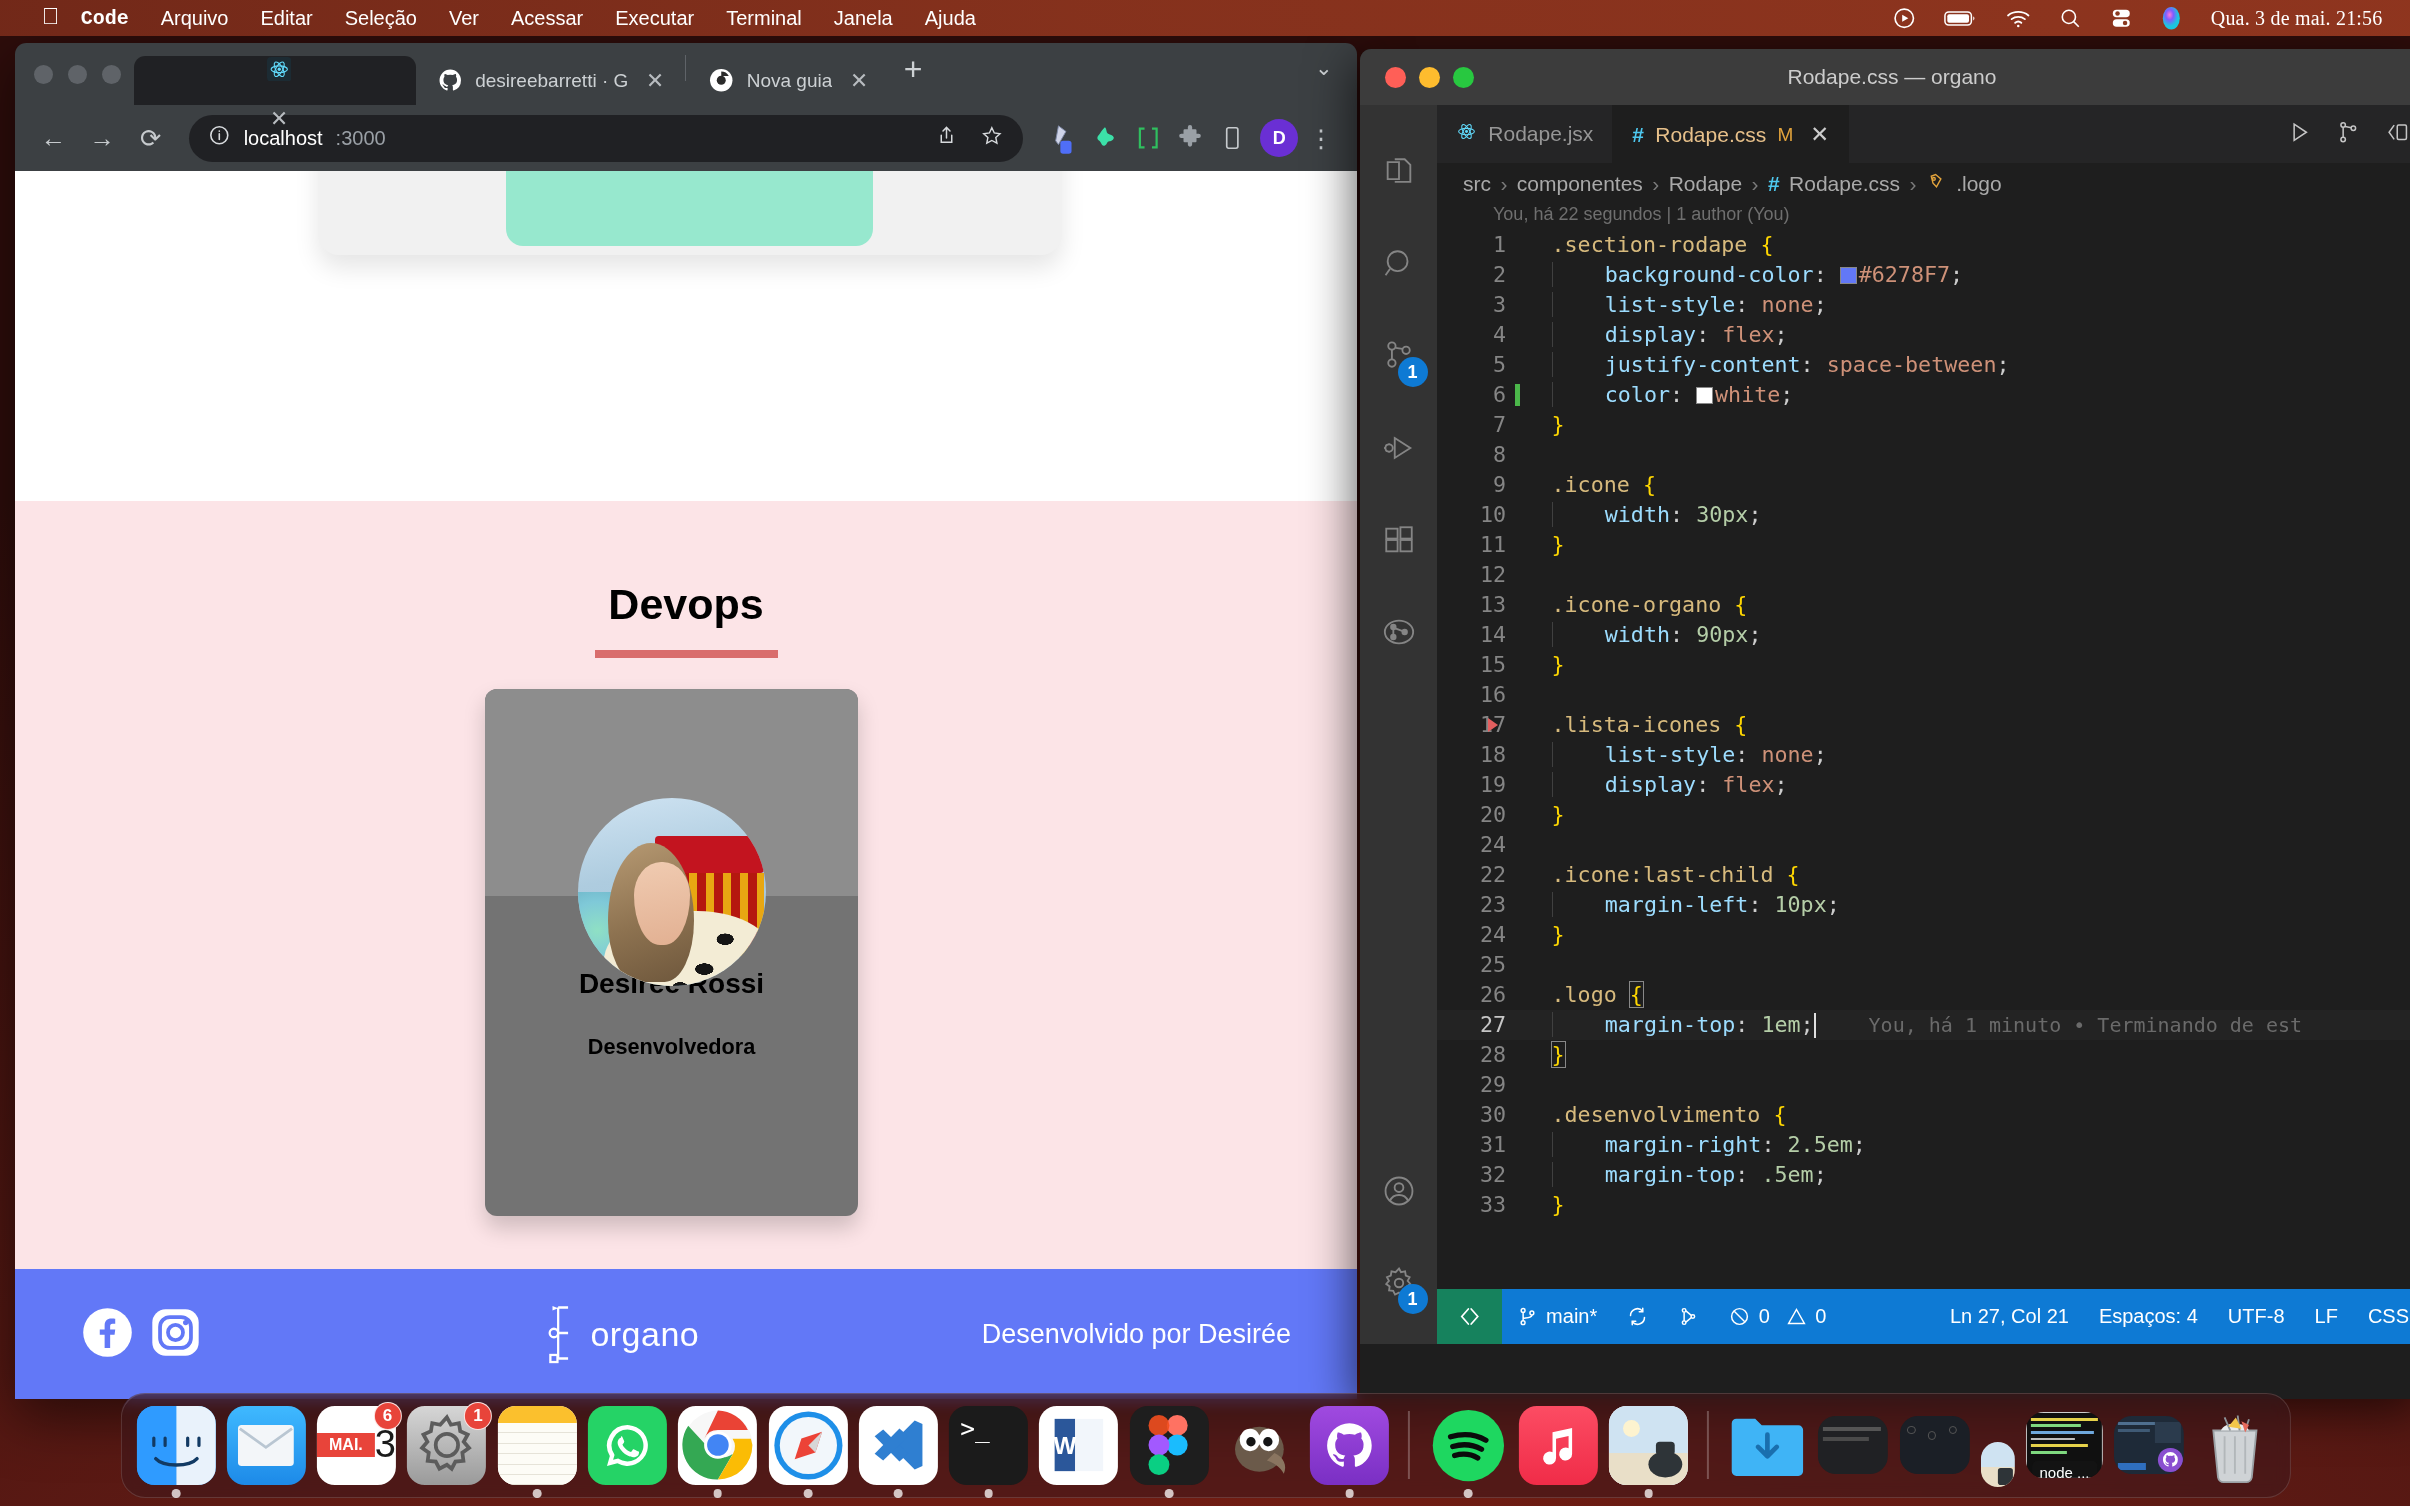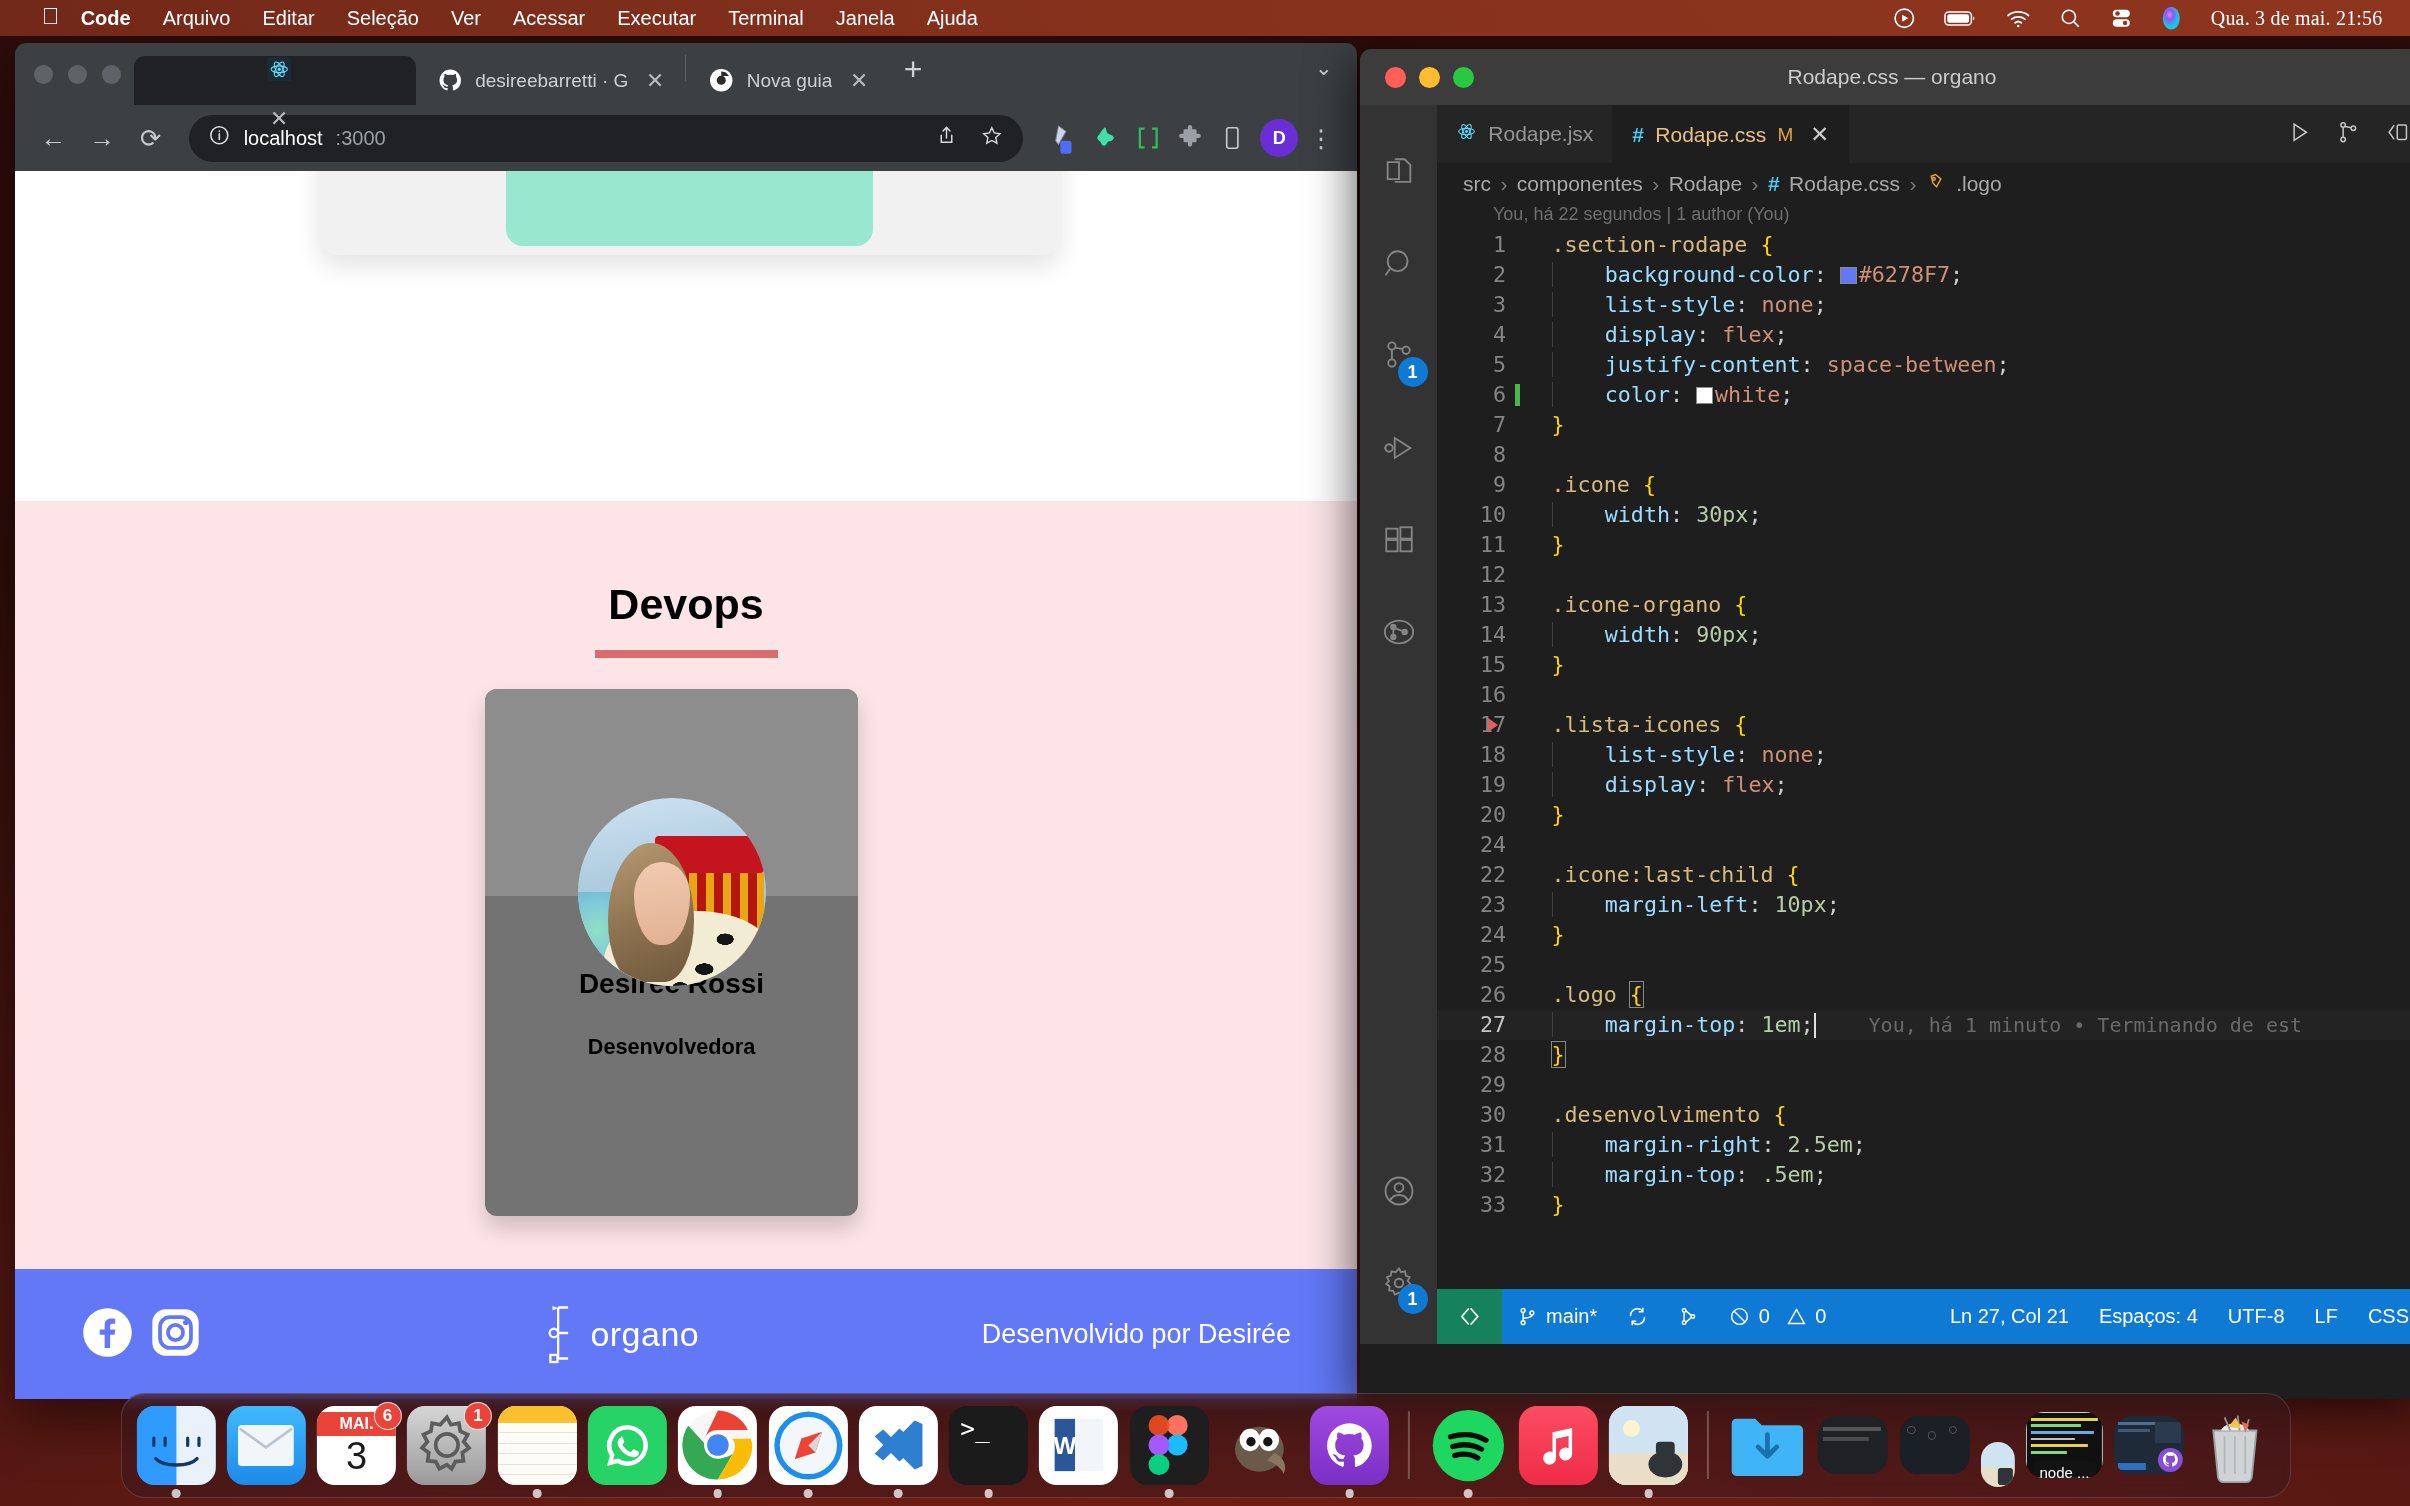--- a/index.html
+++ b/index.html
@@ -22,21 +22,21 @@
   #menubar {
     position: absolute; top: 0; left: 0; width: 2411px; height: 36px;
     background: linear-gradient(90deg, rgba(120,43,26,0.92) 0%, rgba(140,52,30,0.93) 45%, rgba(150,56,32,0.93) 100%);
     display: flex; align-items: center;
     color: #fff; font-size: 20px;
     padding: 0 21px;
     z-index: 40;
   }
   #menubar .apple { font-size: 23.5px; margin: 0 21px 2.8px 21px; line-height:1; }
   #menubar .mi { margin-right: 32px; white-space: nowrap; }
-  #menubar .mi.bold { font-weight: bold; }
+  #menubar .mi.bold { font-weight: bold; font-family: Liberation Mono, monospace; }
   #menubar .right { margin-left: auto; display: flex; align-items: center; gap: 28px; padding-right: 7.5px; }
   #menubar .right svg { display:block; }
   #menubar .clock { font-size: 20px; white-space: nowrap; letter-spacing: 0.2px; font-family: Liberation Serif, serif; }
 
   
   #chrome {
     position: absolute; left: 15px; top: 43px; width: 1342px; height: 1356px;
     background: #3c4043;
     border-radius: 11.3px 11.3px 0 0;
     overflow: hidden;
@@ -718,21 +718,21 @@
   <div class="dock-icon">
     <div class="inner" style="background:linear-gradient(180deg,#3fb9ff 0%,#1d8ae8 100%)">
       <svg width="56" height="41" viewBox="0 0 60 44">
           <rect width="60" height="44" rx="4" fill="#f3f6f9"></rect>
           <path d="M2 4l28 20L58 4" stroke="#b9c6d2" stroke-width="3" fill="none"></path>
         </svg>
     </div>
   </div>
 
   <div class="dock-icon">
-    <div class="inner" style="background:#fff;flex-direction:column">
+    <div class="inner" style="background:#fff;flex-direction:row">
       <div style="background:#e8443a;color:#fff;width:79px;text-align:center;font-size:16px;font-weight:bold;font-family:'Liberation Sans',sans-serif;padding:2.8px 0">MAI.</div>
       <div style="color:#1b1b1b;font-size:38px;font-weight:500;font-family:'Liberation Sans',sans-serif;line-height:1.1">3</div>
     </div>
     <span class="dock-badge">6</span>
   </div>
 
   <div class="dock-icon">
     <div class="inner" style="background:linear-gradient(180deg,#d6d6d6 0%,#9a9a9a 100%)">
       <svg width="64" height="64" viewBox="0 0 24 24" fill="none" stroke="#5c5c5c" stroke-width="1.4">
           <circle cx="12" cy="12" r="4.2"></circle>

